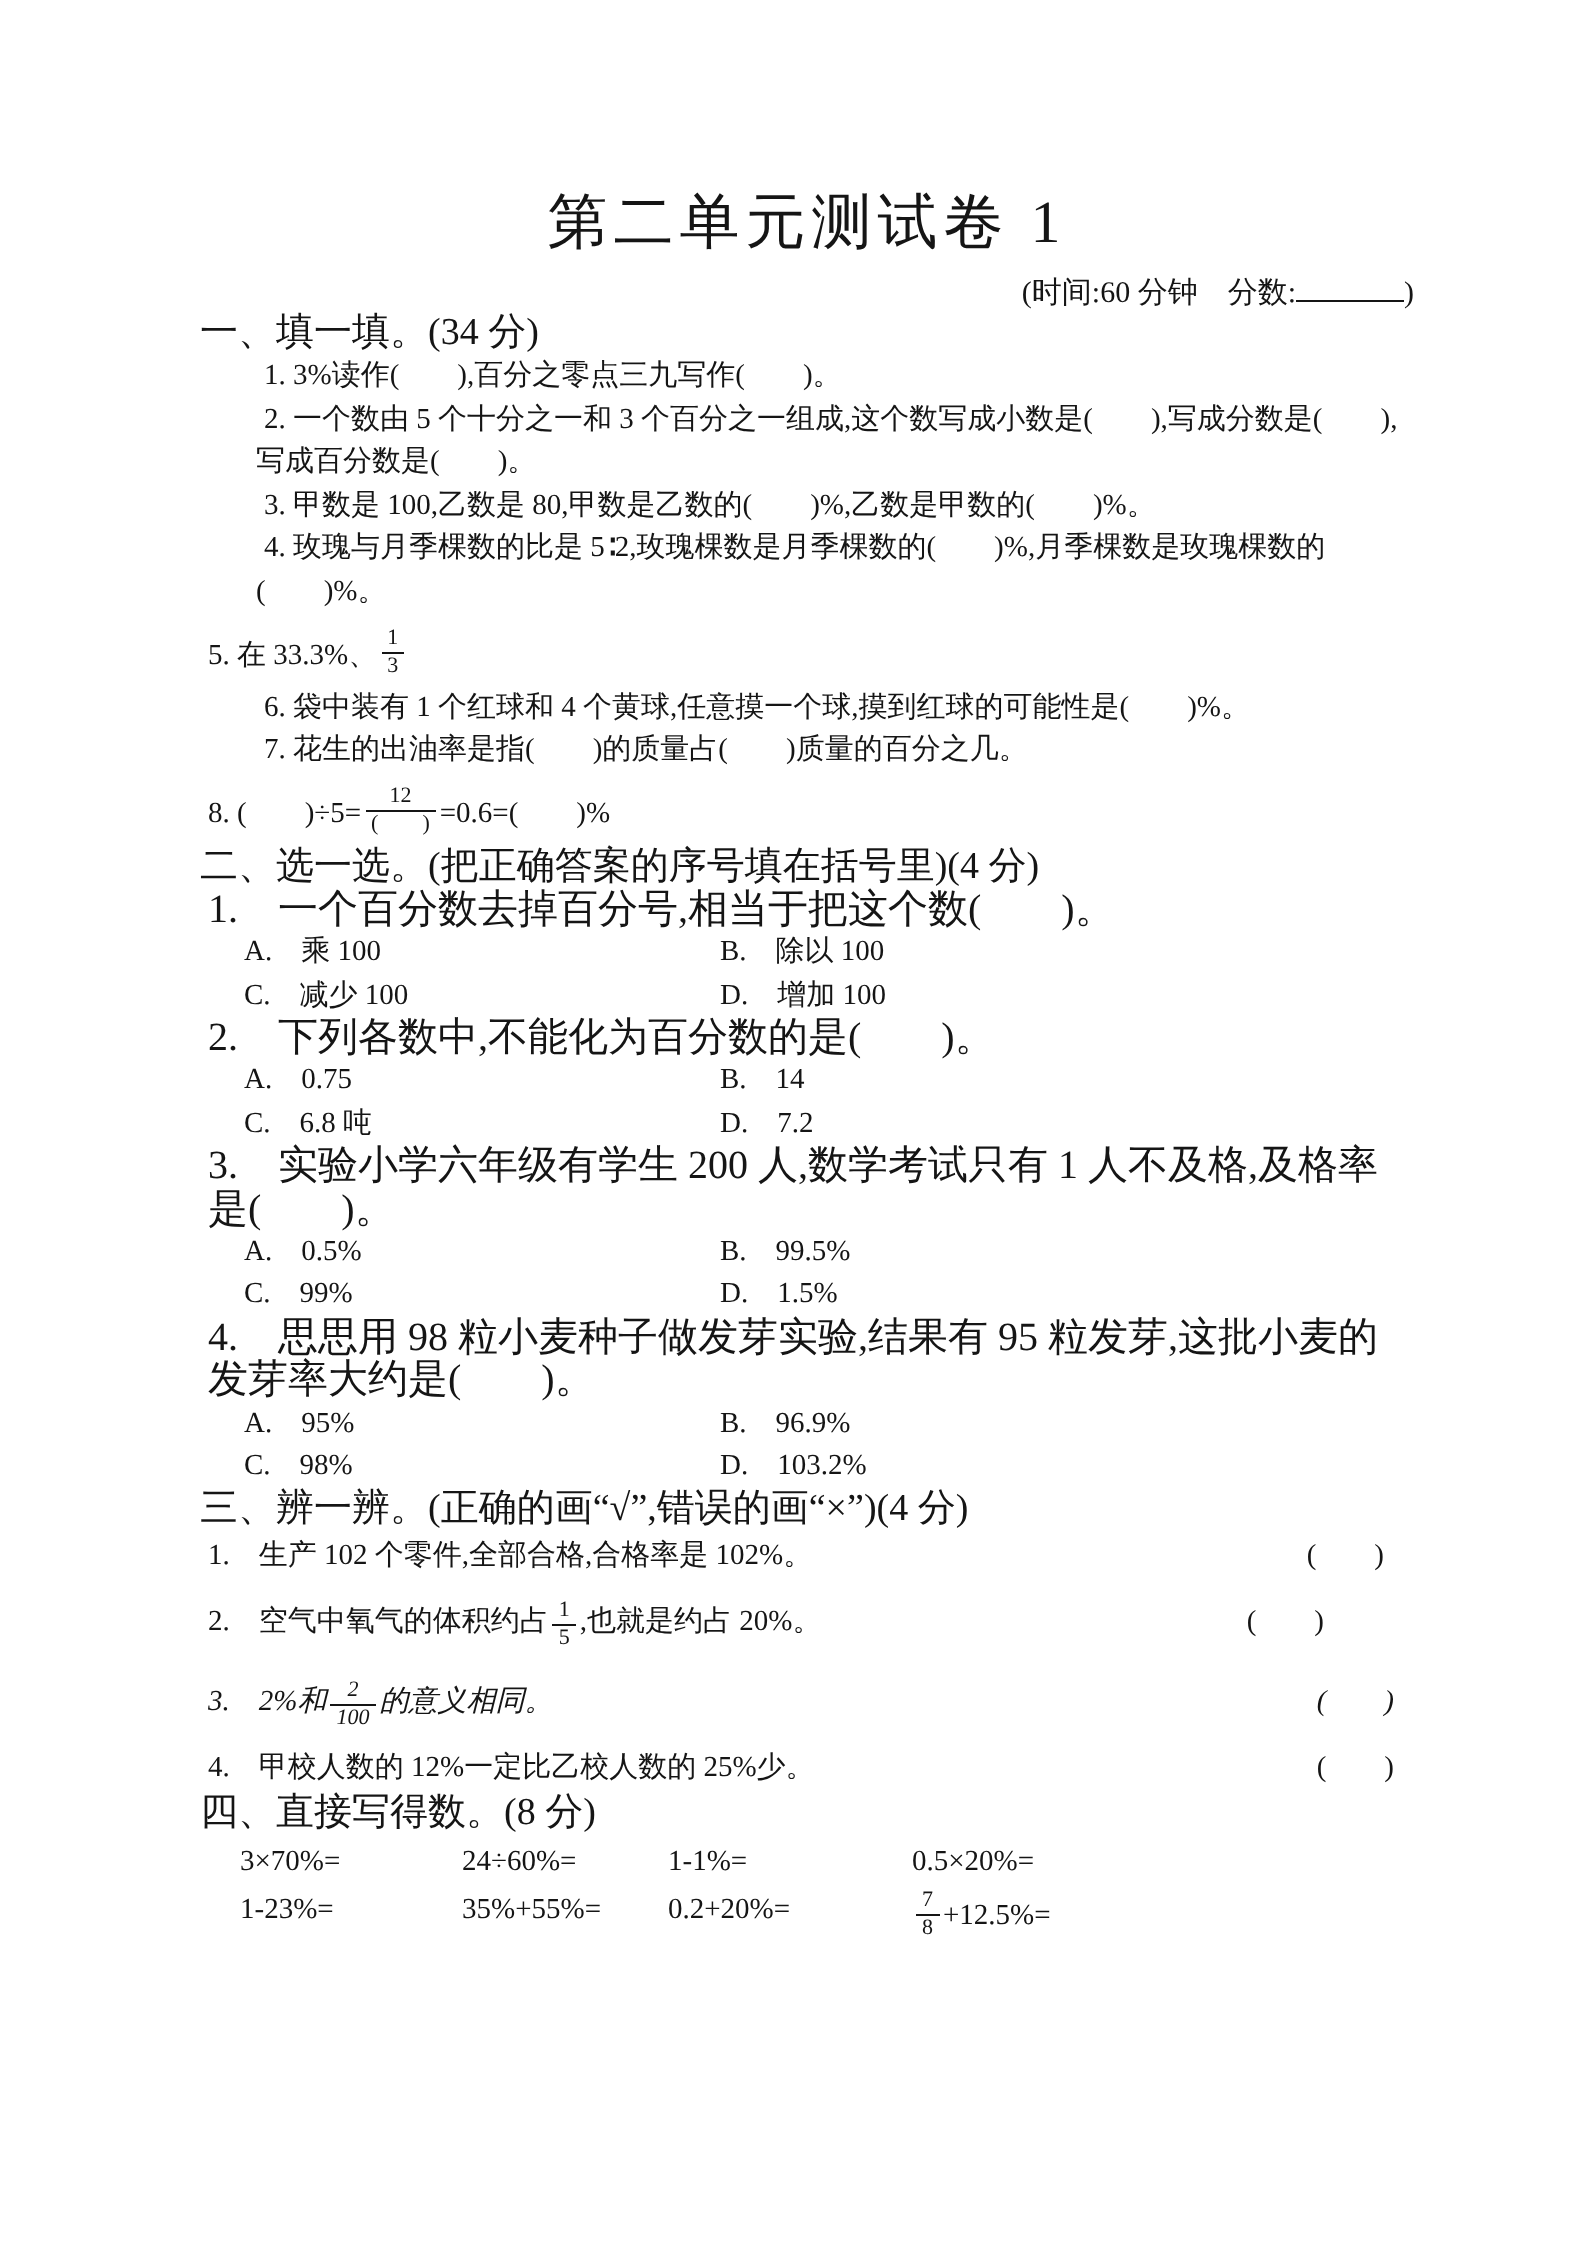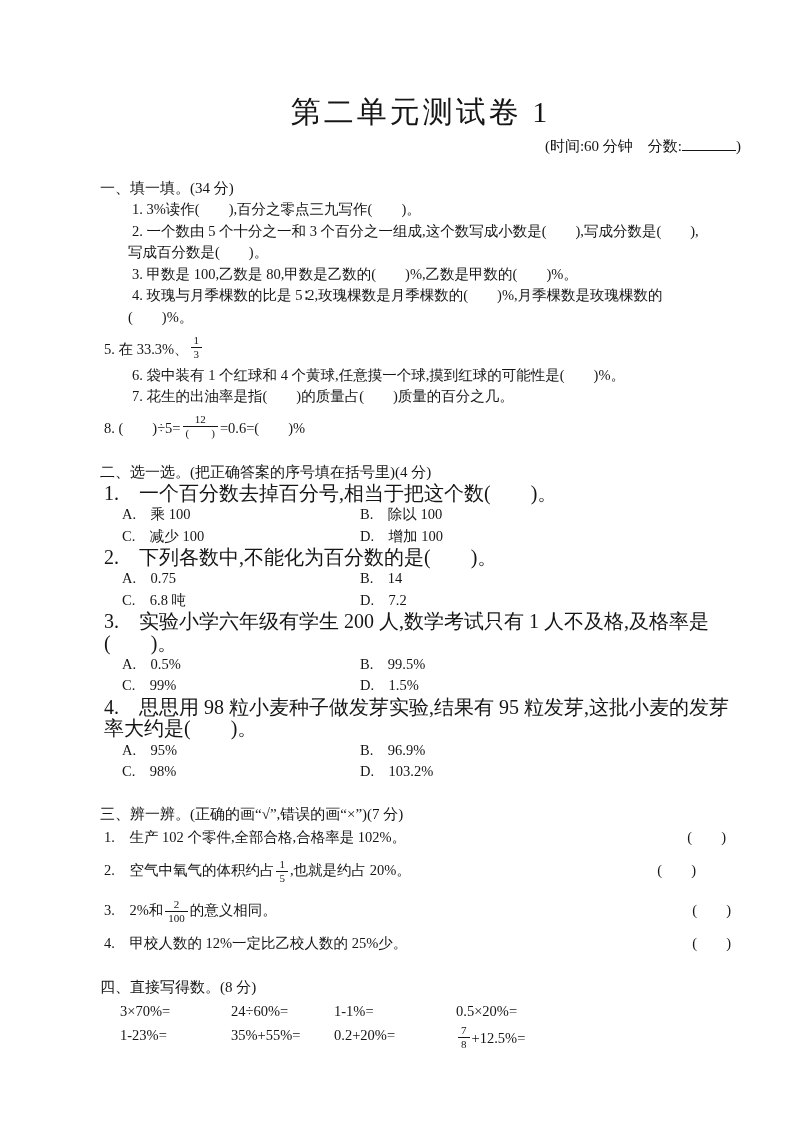--- a/index.html
+++ b/index.html
@@ -2,49 +2,49 @@
 <html><head>
 <meta charset="utf-8">
 <style>
   html,body { margin:0; padding:0; }
   body {
     width:793px; height:1122px;
     background:#ffffff; color:#151515;
     font-family:"Liberation Serif", sans-serif;
     overflow:hidden;
   }
-  .page { box-sizing:border-box; width:793px; height:1122px; padding:92px 52px 0 100px; }
+  .page { box-sizing:border-box; width:793px; height:1122px; padding:92px 86px 0 100px; }
 
   .title {
     margin:0; text-align:center;
     font-size:30px; font-weight:normal; letter-spacing:3px;
     line-height:40px;
   }
   .meta { text-align:right; font-size:15px; margin-top:4px; }
   .score-blank { display:inline-block; width:54px; height:14px; border-bottom:1.2px solid #151515; }
 
-  .sec-head { font-size:15px; line-height:22px; margin-top:21px; }
+  .sec-head { font-size:19px; line-height:22px; }
   .line { font-size:14.5px; line-height:21.6px; padding-left:4px;margin-left:28px; }
   .cont { padding-left:0; }
 
   .frac-line { display:flex; align-items:flex-end; margin:4px 0; min-height:28px; }
   .frac { display:inline-flex; flex-direction:column; align-items:center; vertical-align:middle; margin:0 2px; }
   .frac .num, .frac .den { font-size:11px; line-height:13px; padding:0 3px; }
   .frac .den { border-top:1px solid #151515; }
 
   .stem { font-size:20px; line-height:21.4px; padding-left:4px; }
   .opts { display:grid; grid-template-columns:238px auto; padding-left:22px; }
   .opt { font-size:14.5px; line-height:21.4px; }
 
   .s3-item { display:flex; align-items:center; font-size:14.5px; line-height:21.6px; padding-left:4px; margin-top:2px; }
   .s3-text { flex:1; display:flex; align-items:center; }
   .s3-bracket { white-space:nowrap; }
   .mr15 { margin-right:15px; } .mr45 { margin-right:45px; } .mr10 { margin-right:10px; }
   .s3-item.tall { min-height:28px; }
-  .gap14 { margin-top:12px; } .gap8 { margin-top:8px; }
+  .gap14 { margin-top:12px;font-style:italic; } .gap8 { margin-top:8px; }
 
   .calc-row { display:grid; grid-template-columns:111px 103px 122px auto; padding-left:4px; font-size:14.5px; line-height:22px; margin-top:2px;margin-left:16px; }
   .calc-row .cell { white-space:nowrap; }
   .calc-frac-cell { display:flex; align-items:center; min-height:28px; }
 </style>
 </head>
 <body>
 
 <div class="page">
 
@@ -111,21 +111,21 @@
     <div class="stem">4.　思思用 98 粒小麦种子做发芽实验,结果有 95 粒发芽,这批小麦的发芽率大约是(　　)。</div>
     <div class="opts">
       <span class="opt">A.　95%</span>
       <span class="opt">B.　96.9%</span>
       <span class="opt">C.　98%</span>
       <span class="opt">D.　103.2%</span>
     </div>
   </div>
 
   <div class="sec">
-    <div class="sec-head">三、辨一辨。(正确的画“√”,错误的画“×”)(7 分)</div>
+    <div class="sec-head">三、辨一辨。(正确的画“√”,错误的画“×”)(4 分)</div>
 
     <div class="s3-item">
       <span class="s3-text">1.　生产 102 个零件,全部合格,合格率是 102%。</span>
       <span class="s3-bracket mr15">(　　)</span>
     </div>
 
     <div class="s3-item tall gap8">
       <span class="s3-text">
         <span>2.　空气中氧气的体积约占</span>
         <span class="frac">

